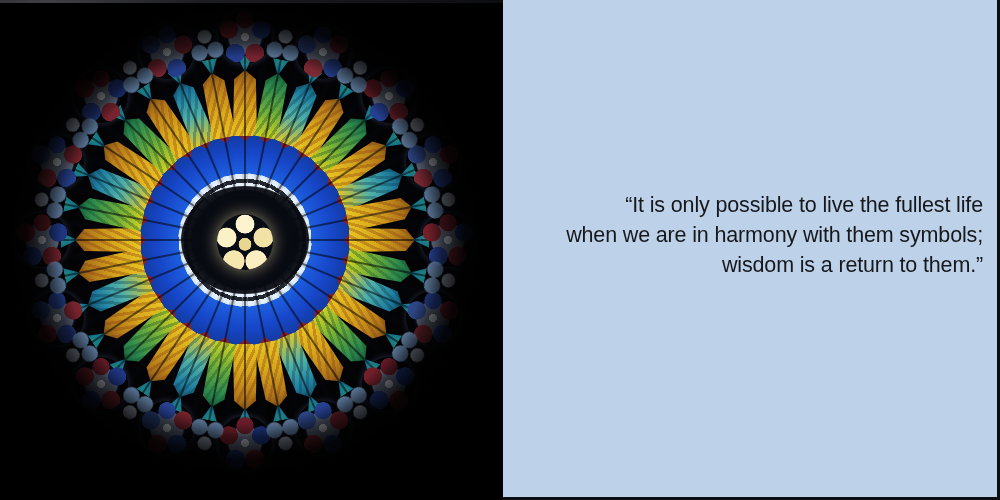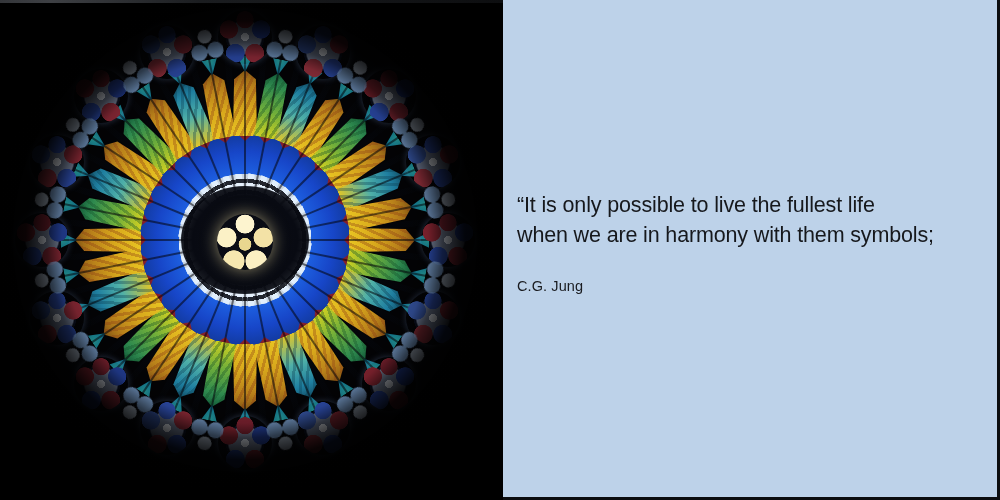--- a/index.html
+++ b/index.html
@@ -232,21 +232,21 @@
   #quote-panel {
     position: absolute;
     left: 503px; top: 0;
     width: 494px; height: 497px;
     background: #bdd2e9;
   }
   #quote-block {
     position: absolute;
     left: 0; right: 0;
     top: 190px;
-    text-align: left;
+    text-align: right;
     padding: 0 14px;
   }
   .quote-line {
     font-size: 21.5px;
     line-height: 30px;
     color: #16181c;
     letter-spacing: -0.15px;
     white-space: nowrap;
   }
   #quote-attribution {
@@ -617,20 +617,20 @@
     </div>
 
     <div id="vignette"></div>
     <div id="photo-bottom-sheen"></div>
   </div>
 
   <div id="quote-panel">
     <div id="quote-block">
       <div class="quote-line">“It is only possible to live the fullest life</div>
       <div class="quote-line">when we are in harmony with them symbols;</div>
-      <div id="quote-attribution">C.G. Jung</div>
+      <div class="quote-line">wisdom is a return to them.”</div>
     </div>
   </div>
 
   <div id="edge-top-left"></div>
   <div id="edge-right"></div>
   <div id="edge-bottom"></div>
 </div>
 
 </body></html>

